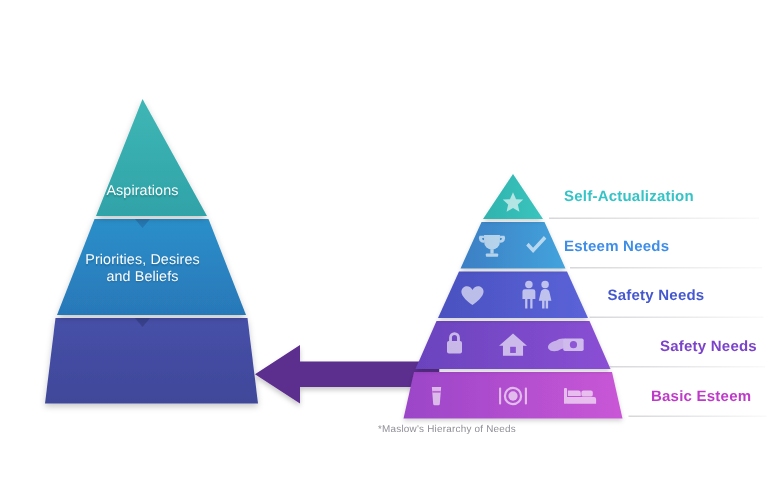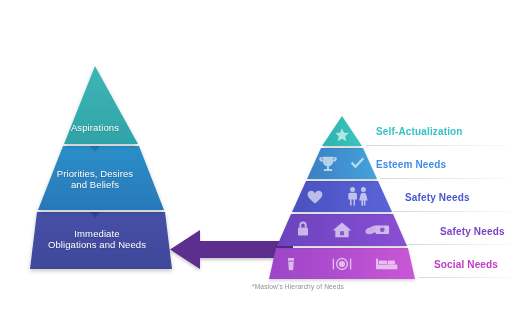--- a/index.html
+++ b/index.html
@@ -139,22 +139,20 @@
       <g filter="url(#lsh)">
         <path d="M 83 4 L 126 82 L 52 82 Z" fill="url(#lg-l0)"></path>
       </g>
     </svg>
 
     <div class="tier-label" style="left:33px; top:60px; width:100px;">Aspirations</div>
 
     <div class="tier-label" style="left:14px; top:106px; width:138px;">Priorities, Desires
 and Beliefs</div>
 
-    <div class="tier-label" style="left:6px; top:166px; width:158px;">Immediate
-Obligations and Needs</div>
   </div>
 
   <div id="flow-arrow">
     <svg width="125" height="48" viewBox="0 0 125 48">
       <defs>
         <filter id="ash" x="-20%" y="-20%" width="150%" height="160%">
           <feDropShadow dx="0" dy="2" stdDeviation="1.6" flood-color="#000" flood-opacity="0.22"></feDropShadow>
         </filter>
       </defs>
       <path d="M 2 23.5 L 32 4 L 32 15 L 125 15 L 125 32 L 32 32 L 32 43 Z" fill="#5B2D8E" filter="url(#ash)"></path>
@@ -284,17 +282,17 @@
   <div class="leader-line" style="left:380px; top:178px; width:128px;"></div>
   <div class="side-label" style="left:376px; top:159px; color:#3E8EE8;">Esteem Needs</div>
 
   <div class="leader-line" style="left:393px; top:211px; width:116px;"></div>
   <div class="side-label" style="left:405px; top:192px; color:#4558CF;">Safety Needs</div>
 
   <div class="leader-line" style="left:406px; top:244px; width:104px;"></div>
   <div class="side-label" style="left:440px; top:226px; color:#7B43C9;">Safety Needs</div>
 
   <div class="leader-line" style="left:419px; top:277px; width:92px;"></div>
-  <div class="side-label" style="left:434px; top:259px; color:#BE3BC9;">Social Needs</div>
+  <div class="side-label" style="left:434px; top:259px; color:#BE3BC9;">Basic Esteem</div>
 
   <div id="caption">*Maslow's Hierarchy of Needs</div>
 
 </div>
 
 </body></html>

